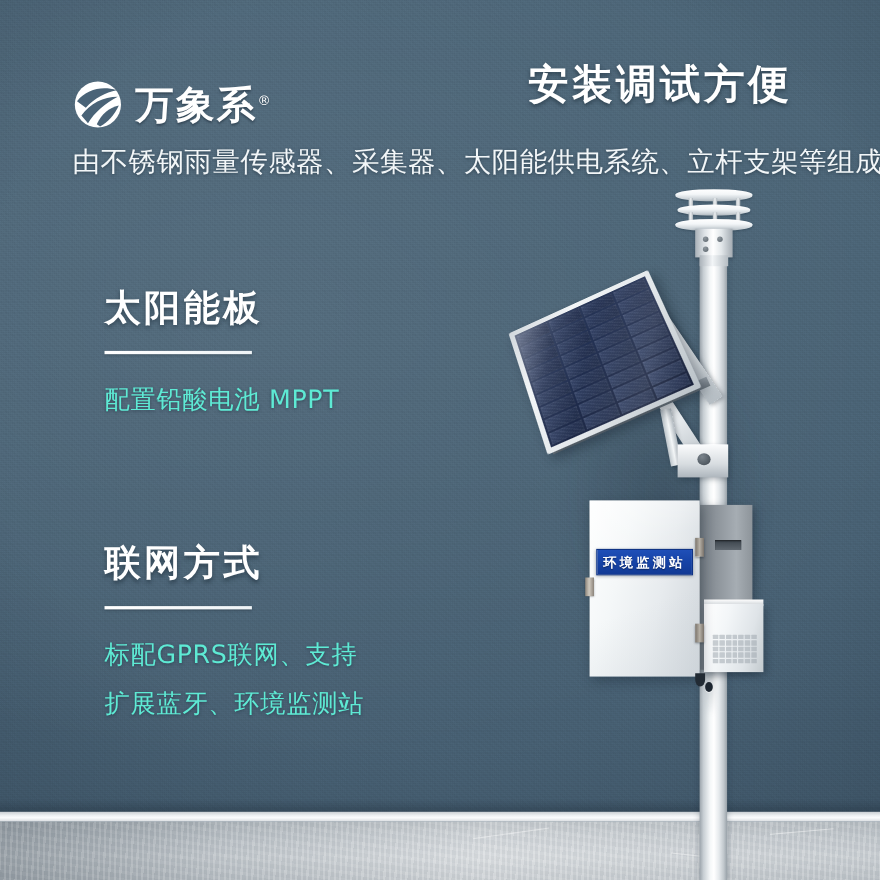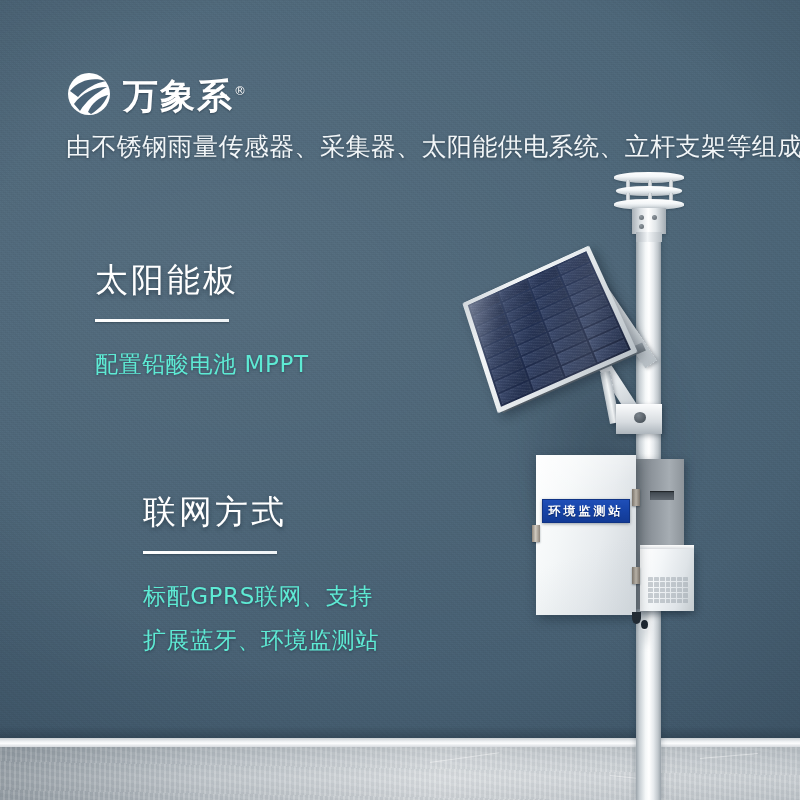--- a/index.html
+++ b/index.html
@@ -86,23 +86,23 @@
   .subtitle {
     position:absolute; left:66px; top:130px;
     color:#f2f6f8; font-size:25px; font-weight:400; letter-spacing:.4px;
     white-space:nowrap; text-shadow:0 1px 3px rgba(18,32,44,.5);
     font-family:"DejaVu Sans","Liberation Sans",sans-serif;
   }
 
   
   .feature { position:absolute; left:95px; }
   .feature.f1 { top:258px; }
-  .feature.f2 { top:490px;margin-left:48px; }
+  .feature.f2 { top:490px; }
   .f-title {
-    color:#fff; font-size:33px; font-weight:400; letter-spacing:3px;
+    color:#fff; font-size:33px; font-weight:700; letter-spacing:3px;
     white-space:nowrap; text-shadow:0 2px 4px rgba(18,32,44,.5);
     font-family:"DejaVu Sans","Liberation Sans",sans-serif;
   }
   .f-rule {
     width:134px; height:3px; margin:16px 0 20px 0;
     background:linear-gradient(90deg,#ffffff,#eef3f6);
     box-shadow:0 1px 2px rgba(18,32,44,.35);
   }
   .f-line {
     color:#5eead4; font-size:23px; font-weight:400; letter-spacing:.6px;
@@ -356,20 +356,21 @@
       <svg width="46" height="46" viewBox="0 0 46 46" aria-hidden="true">
         <circle cx="23" cy="23" r="21" fill="#ffffff"></circle>
         <path d="M4 20 C13 9, 27 6, 40 10 C30 12, 20 17, 12 26 Z" fill="#4a6377"></path>
         <path d="M8 33 C16 22, 28 16, 41 16 C30 22, 20 30, 14 40 Z" fill="#4a6377"></path>
         <path d="M22 41 C26 32, 33 26, 42 24 C38 33, 32 39, 25 43 Z" fill="#4a6377"></path>
       </svg>
     </div>
     <div class="logo-text"><span>万象系</span><span class="logo-reg">®</span></div>
   </div>
 
+  <div class="headline">安装调试方便</div>
   <div class="subtitle">由不锈钢雨量传感器、采集器、太阳能供电系统、立杆支架等组成</div>
 
   <div class="feature f1">
     <div class="f-title">太阳能板</div>
     <div class="f-rule"></div>
     <div class="f-line">配置铅酸电池 MPPT</div>
   </div>
 
   <div class="feature f2">
     <div class="f-title">联网方式</div>

